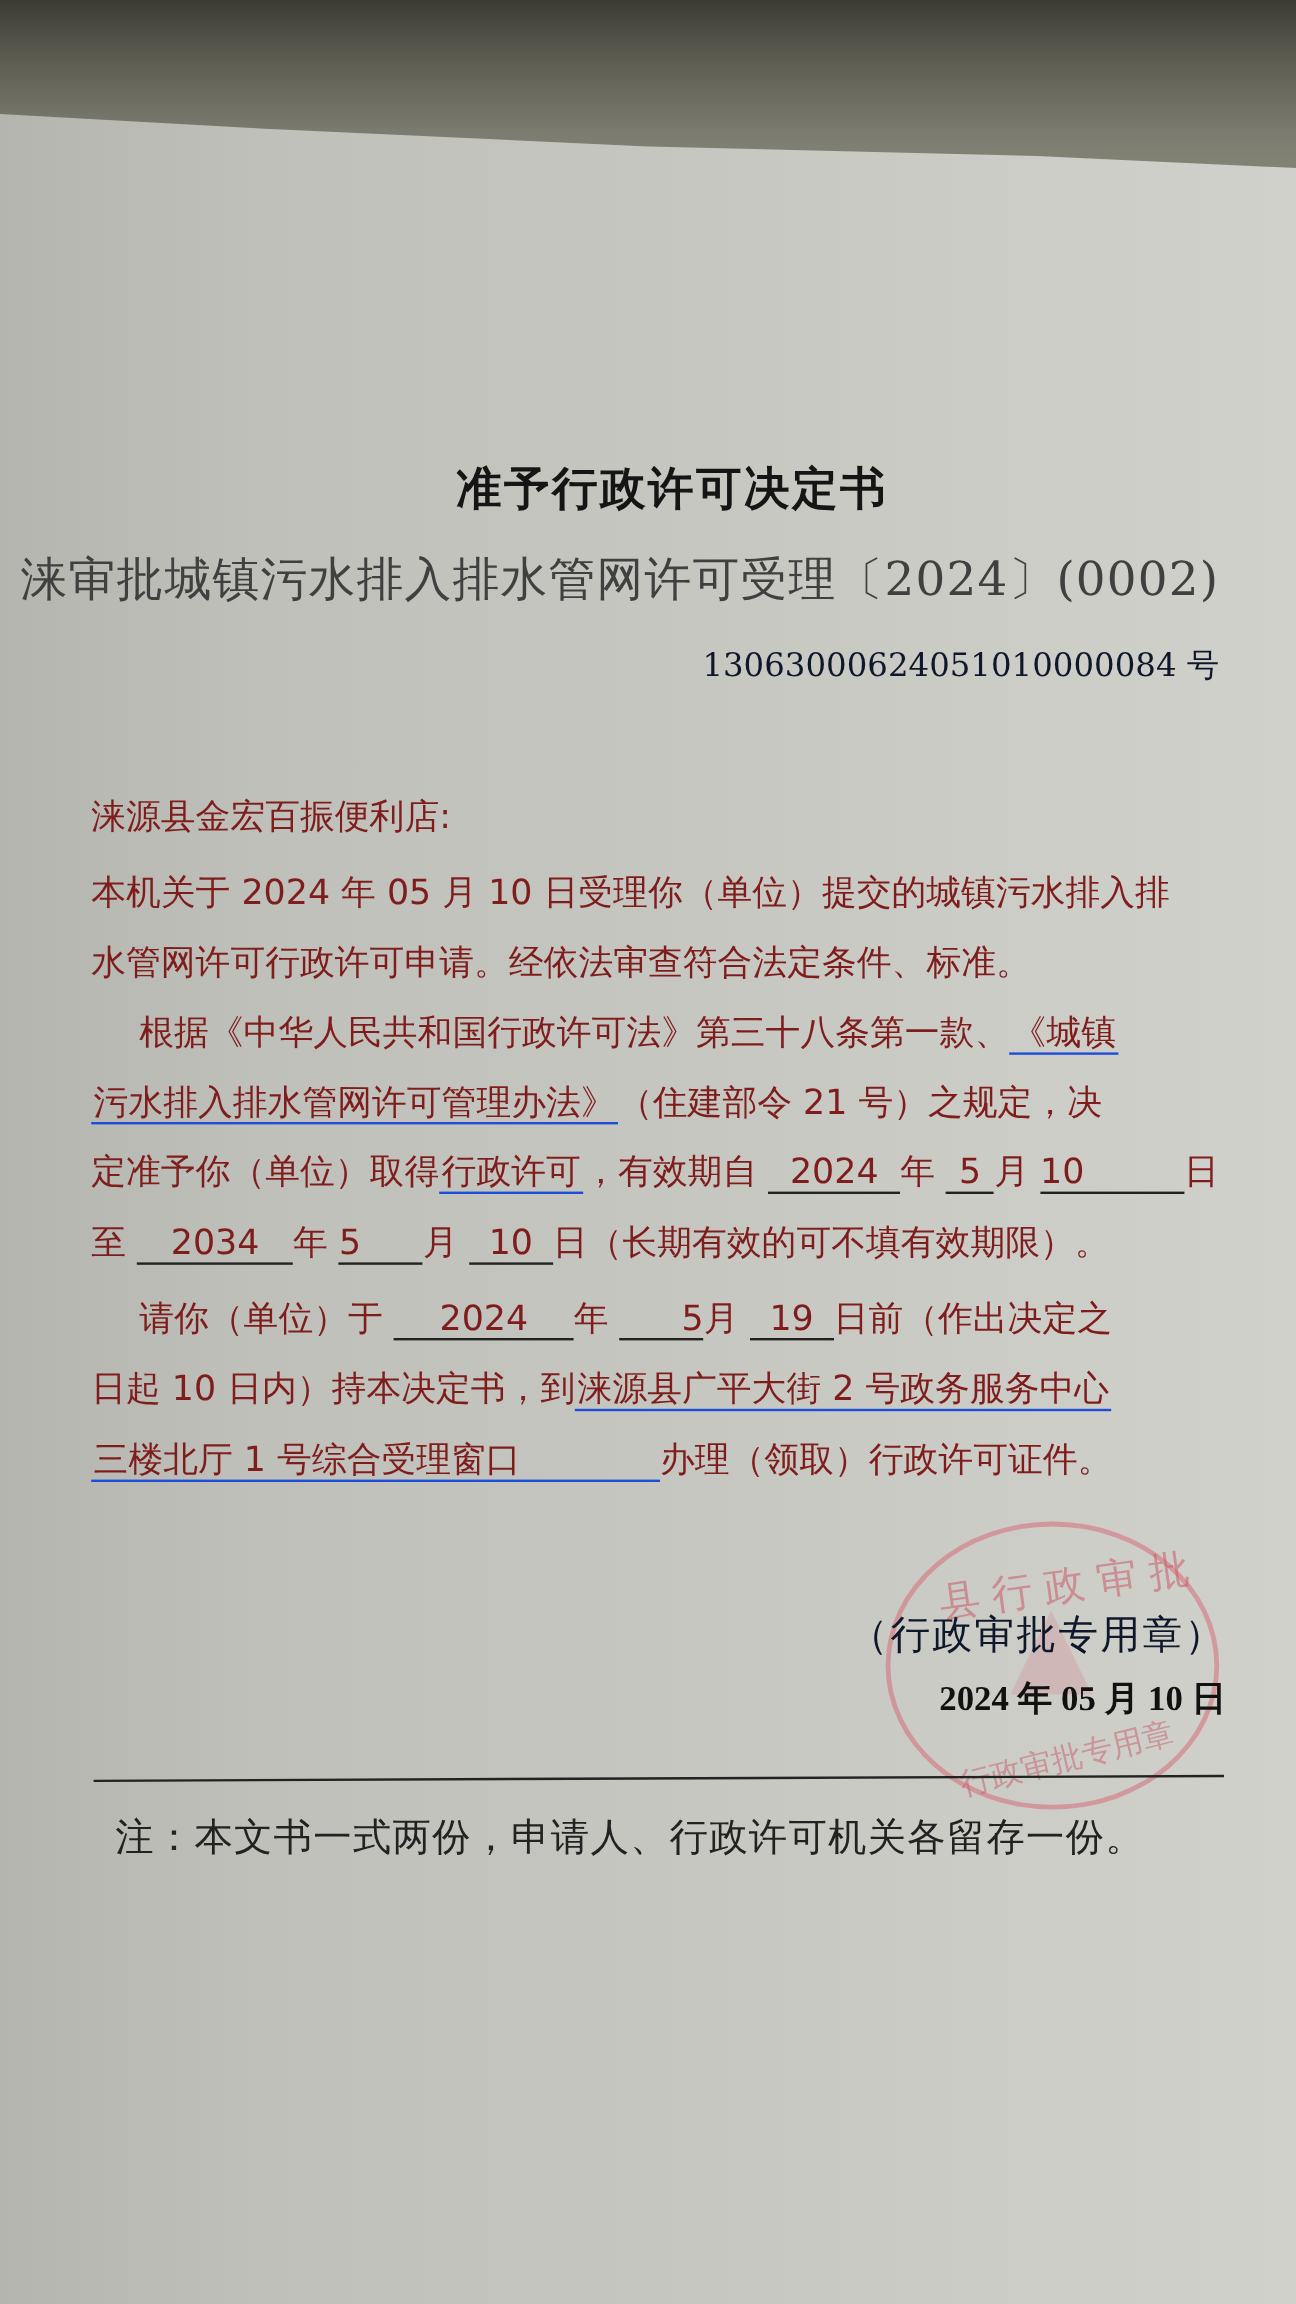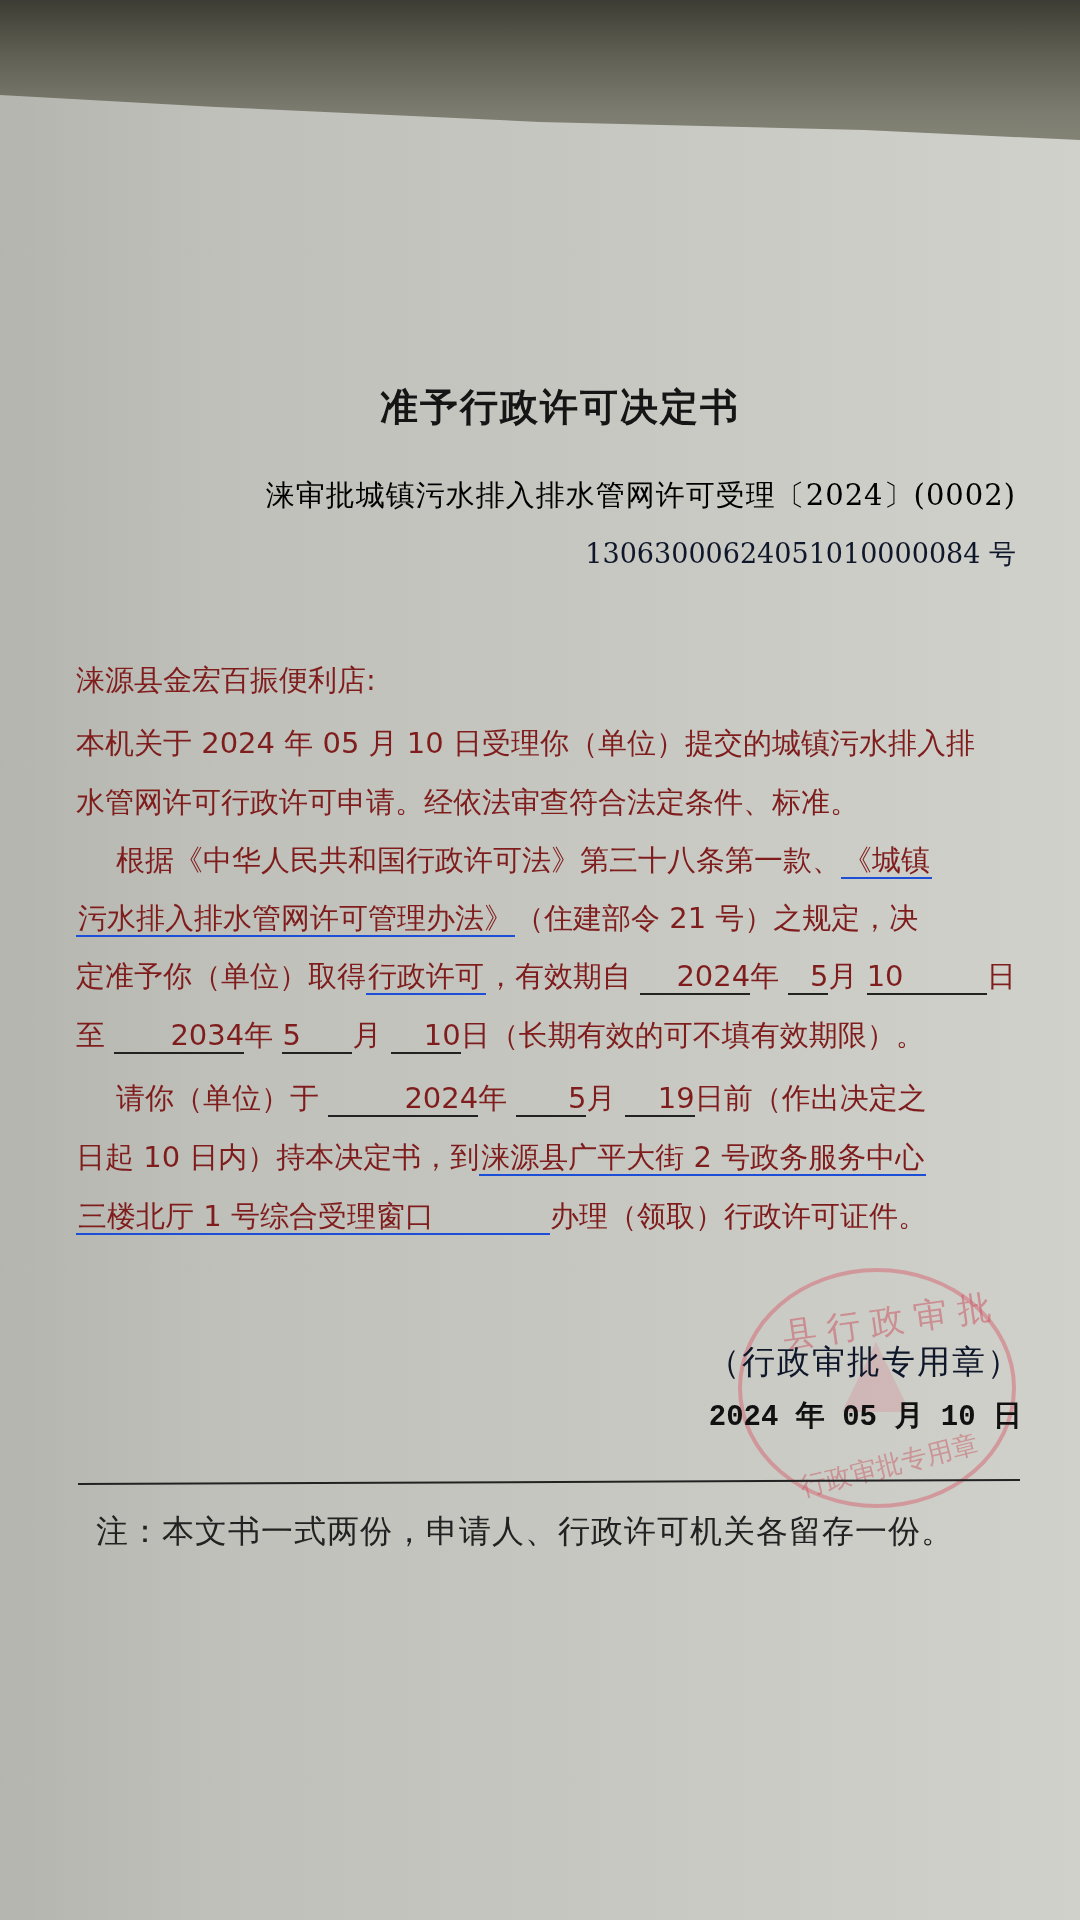--- a/index.html
+++ b/index.html
@@ -17,34 +17,34 @@
       position: absolute; left: 0; top: 0; width: 1080px; height: 1920px;
       background: linear-gradient(90deg, #b5b5af 0%, #c0c0ba 20%, #c6c6c1 50%, #cdcdc8 80%, #d1d1cc 100%);
       clip-path: polygon(0 95px, 20% 107px, 50% 122px, 80% 130px, 100% 140px, 100% 100%, 0 100%);
     }
     .title {
       position: absolute; left: 0; width: 1080px; top: 382px; text-align: center;
       font-family: "DejaVu Sans", "Liberation Sans", sans-serif;
       font-size: 38px; font-weight: bold; letter-spacing: 2px; color: #151515; margin-left: 20px;
     }
     .docno {
-      position: absolute; right: 64px; top: 476px;
-      font-size: 29px; letter-spacing: 1px; color: #000000;
+      position: absolute; right: 64px; top: 456px;
+      font-size: 39px; letter-spacing: 1px; color: #404040;
     }
     .serial {
       position: absolute; right: 64px; top: 536px;
       font-size: 27px; color: #0f172a;
     }
     .line {
       position: absolute; left: 76px; right: 60px;
       font-family: "DejaVu Sans", "Liberation Sans", sans-serif;
       font-size: 29px; line-height: 40px; white-space: nowrap; color: #7f1d1d;
     }
     .u { border-bottom: 2px solid #1d4ed8; padding: 0 2px; display: inline-block; line-height: 34px; }
-    .blank { display: inline-block; border-bottom: 2px solid #222; text-align: right; line-height: 34px; }
+    .blank { display: inline-block; border-bottom: 2px solid #222; text-align: center; line-height: 34px; }
     .stamp {
       position: absolute; left: 738px; top: 1268px; width: 270px; height: 232px;
       border: 4px solid rgba(214, 110, 120, 0.55); border-radius: 50%;
     }
     .stamp-top {
       position: absolute; left: 40px; top: 26px; font-size: 34px;
       color: rgba(200, 90, 100, 0.55); font-family: "DejaVu Serif", serif; letter-spacing: 10px;
       transform: rotate(-8deg);
     }
     .stamp-bottom {
@@ -57,21 +57,21 @@
       border-left: 34px solid transparent; border-right: 34px solid transparent;
       border-bottom: 70px solid rgba(214, 120, 130, 0.25);
     }
     .seal-label {
       position: absolute; right: 58px; top: 1340px;
       font-family: "DejaVu Sans", "Liberation Sans", sans-serif;
       font-size: 33px; letter-spacing: 2px; color: #0f172a;
     }
     .sign-date {
       position: absolute; right: 58px; top: 1396px;
-      font-family: Liberation Mono, monospace;
+      font-family: Liberation Serif, serif;
       font-size: 29px; font-weight: bold; color: #111;
     }
     .rule {
       position: absolute; left: 78px; width: 942px; top: 1481px; height: 2px;
       background: #222; transform: rotate(-0.25deg);
     }
     .note {
       position: absolute; left: 96px; top: 1510px;
       font-family: "DejaVu Sans", "Liberation Sans", sans-serif;
       font-size: 32px; letter-spacing: 1px; color: #222;

